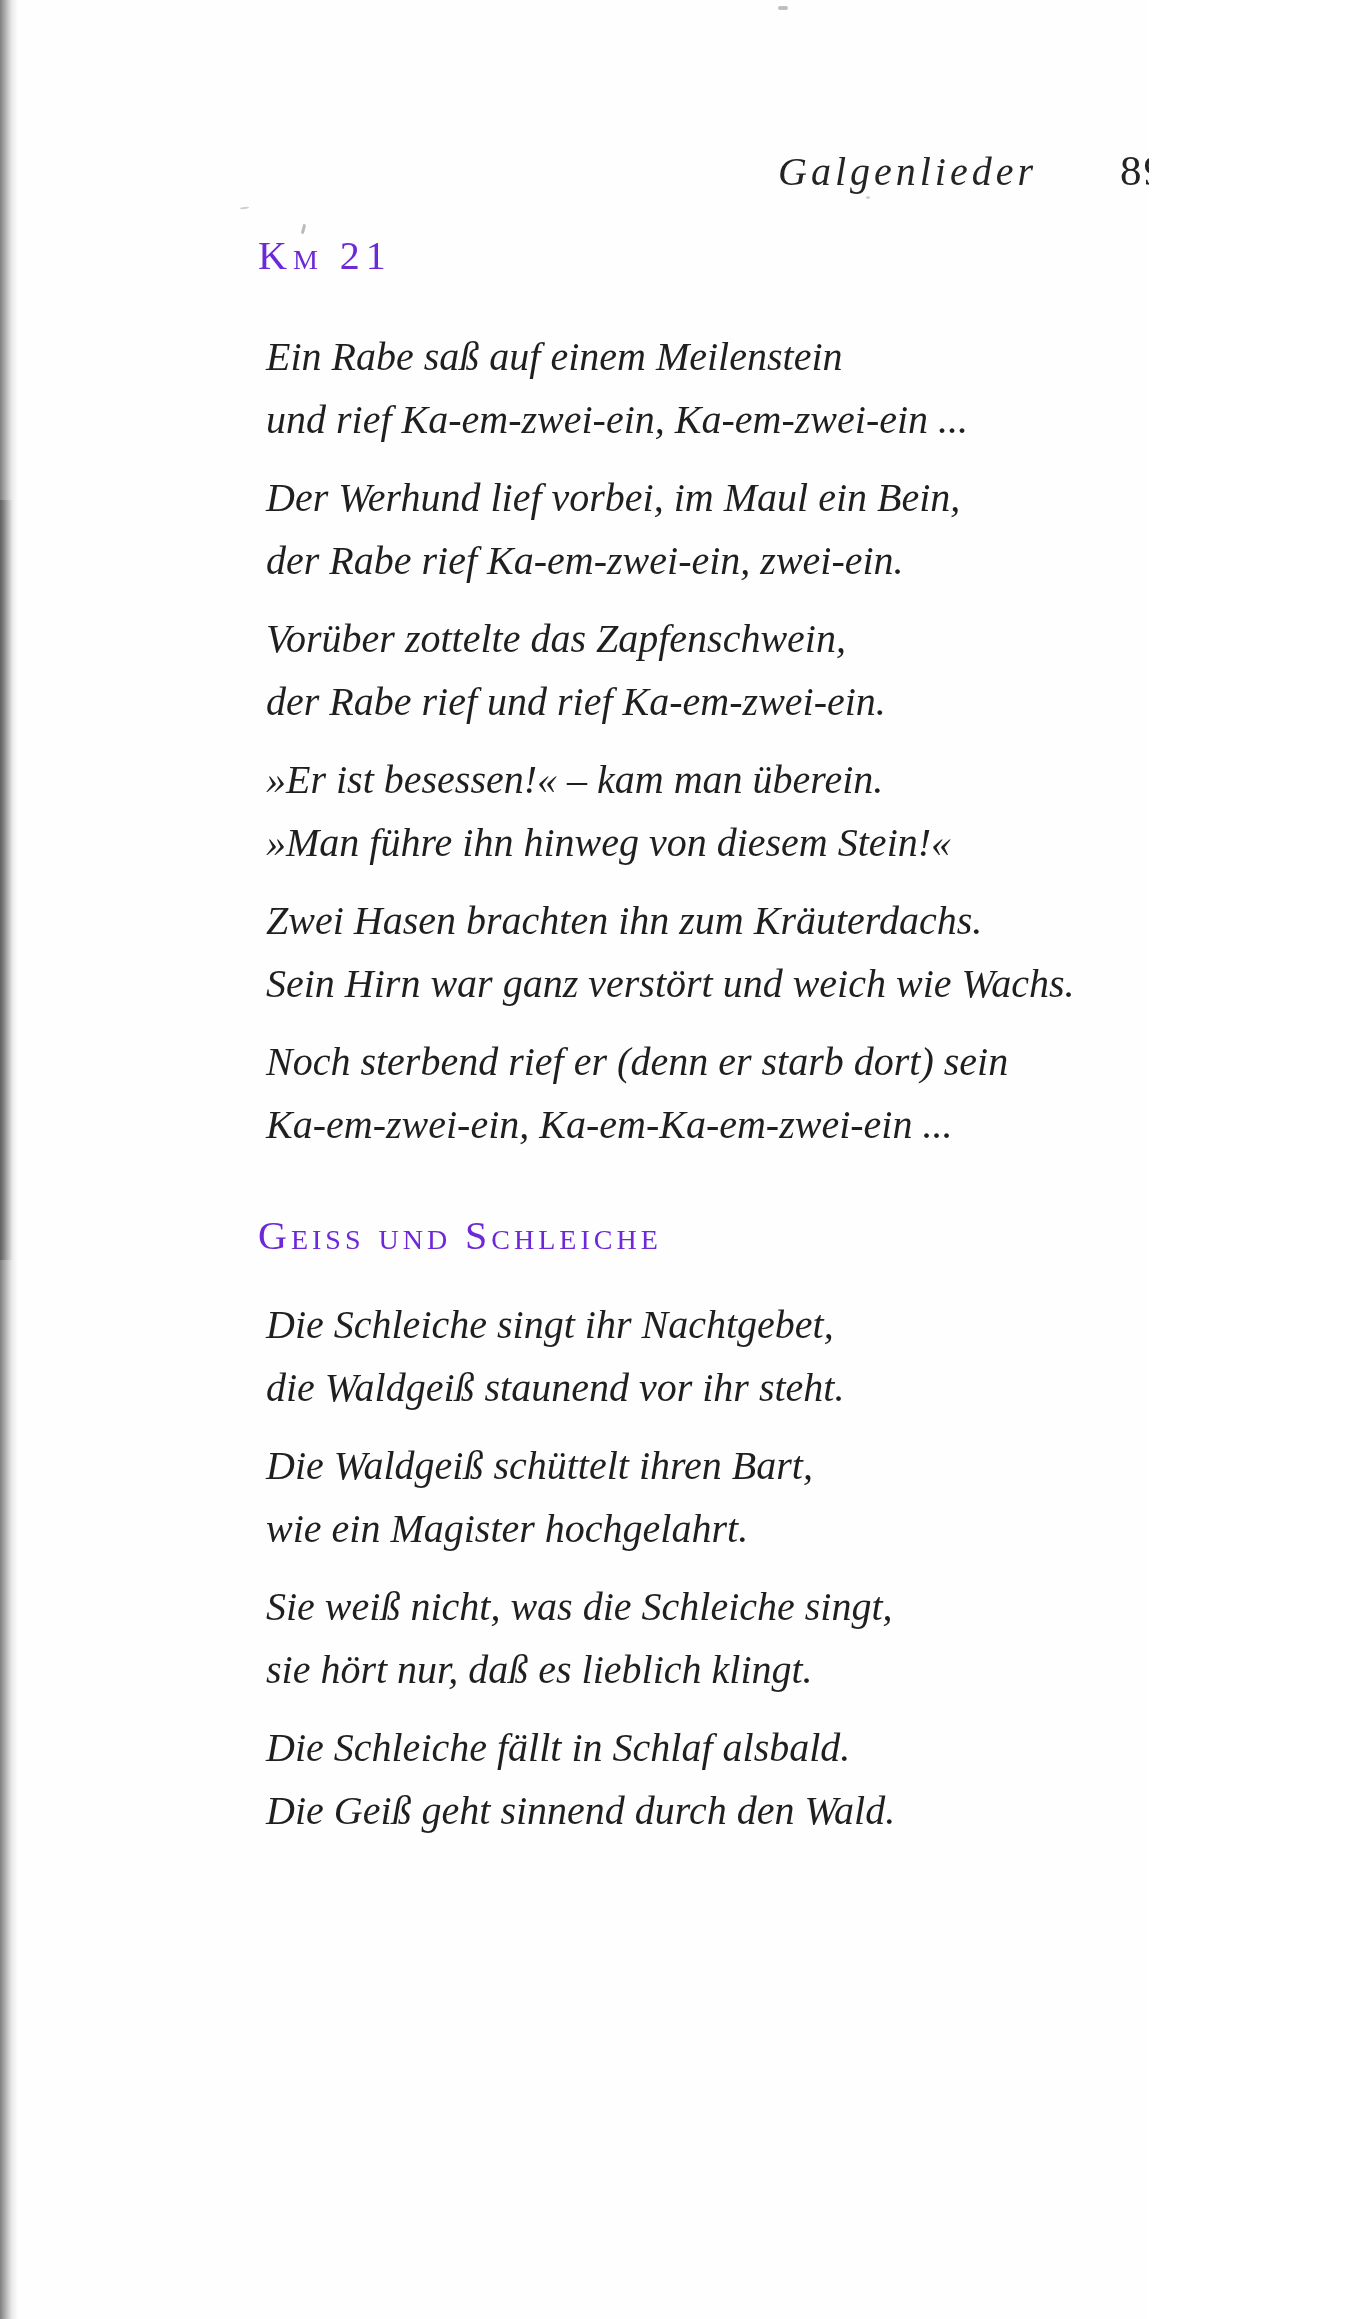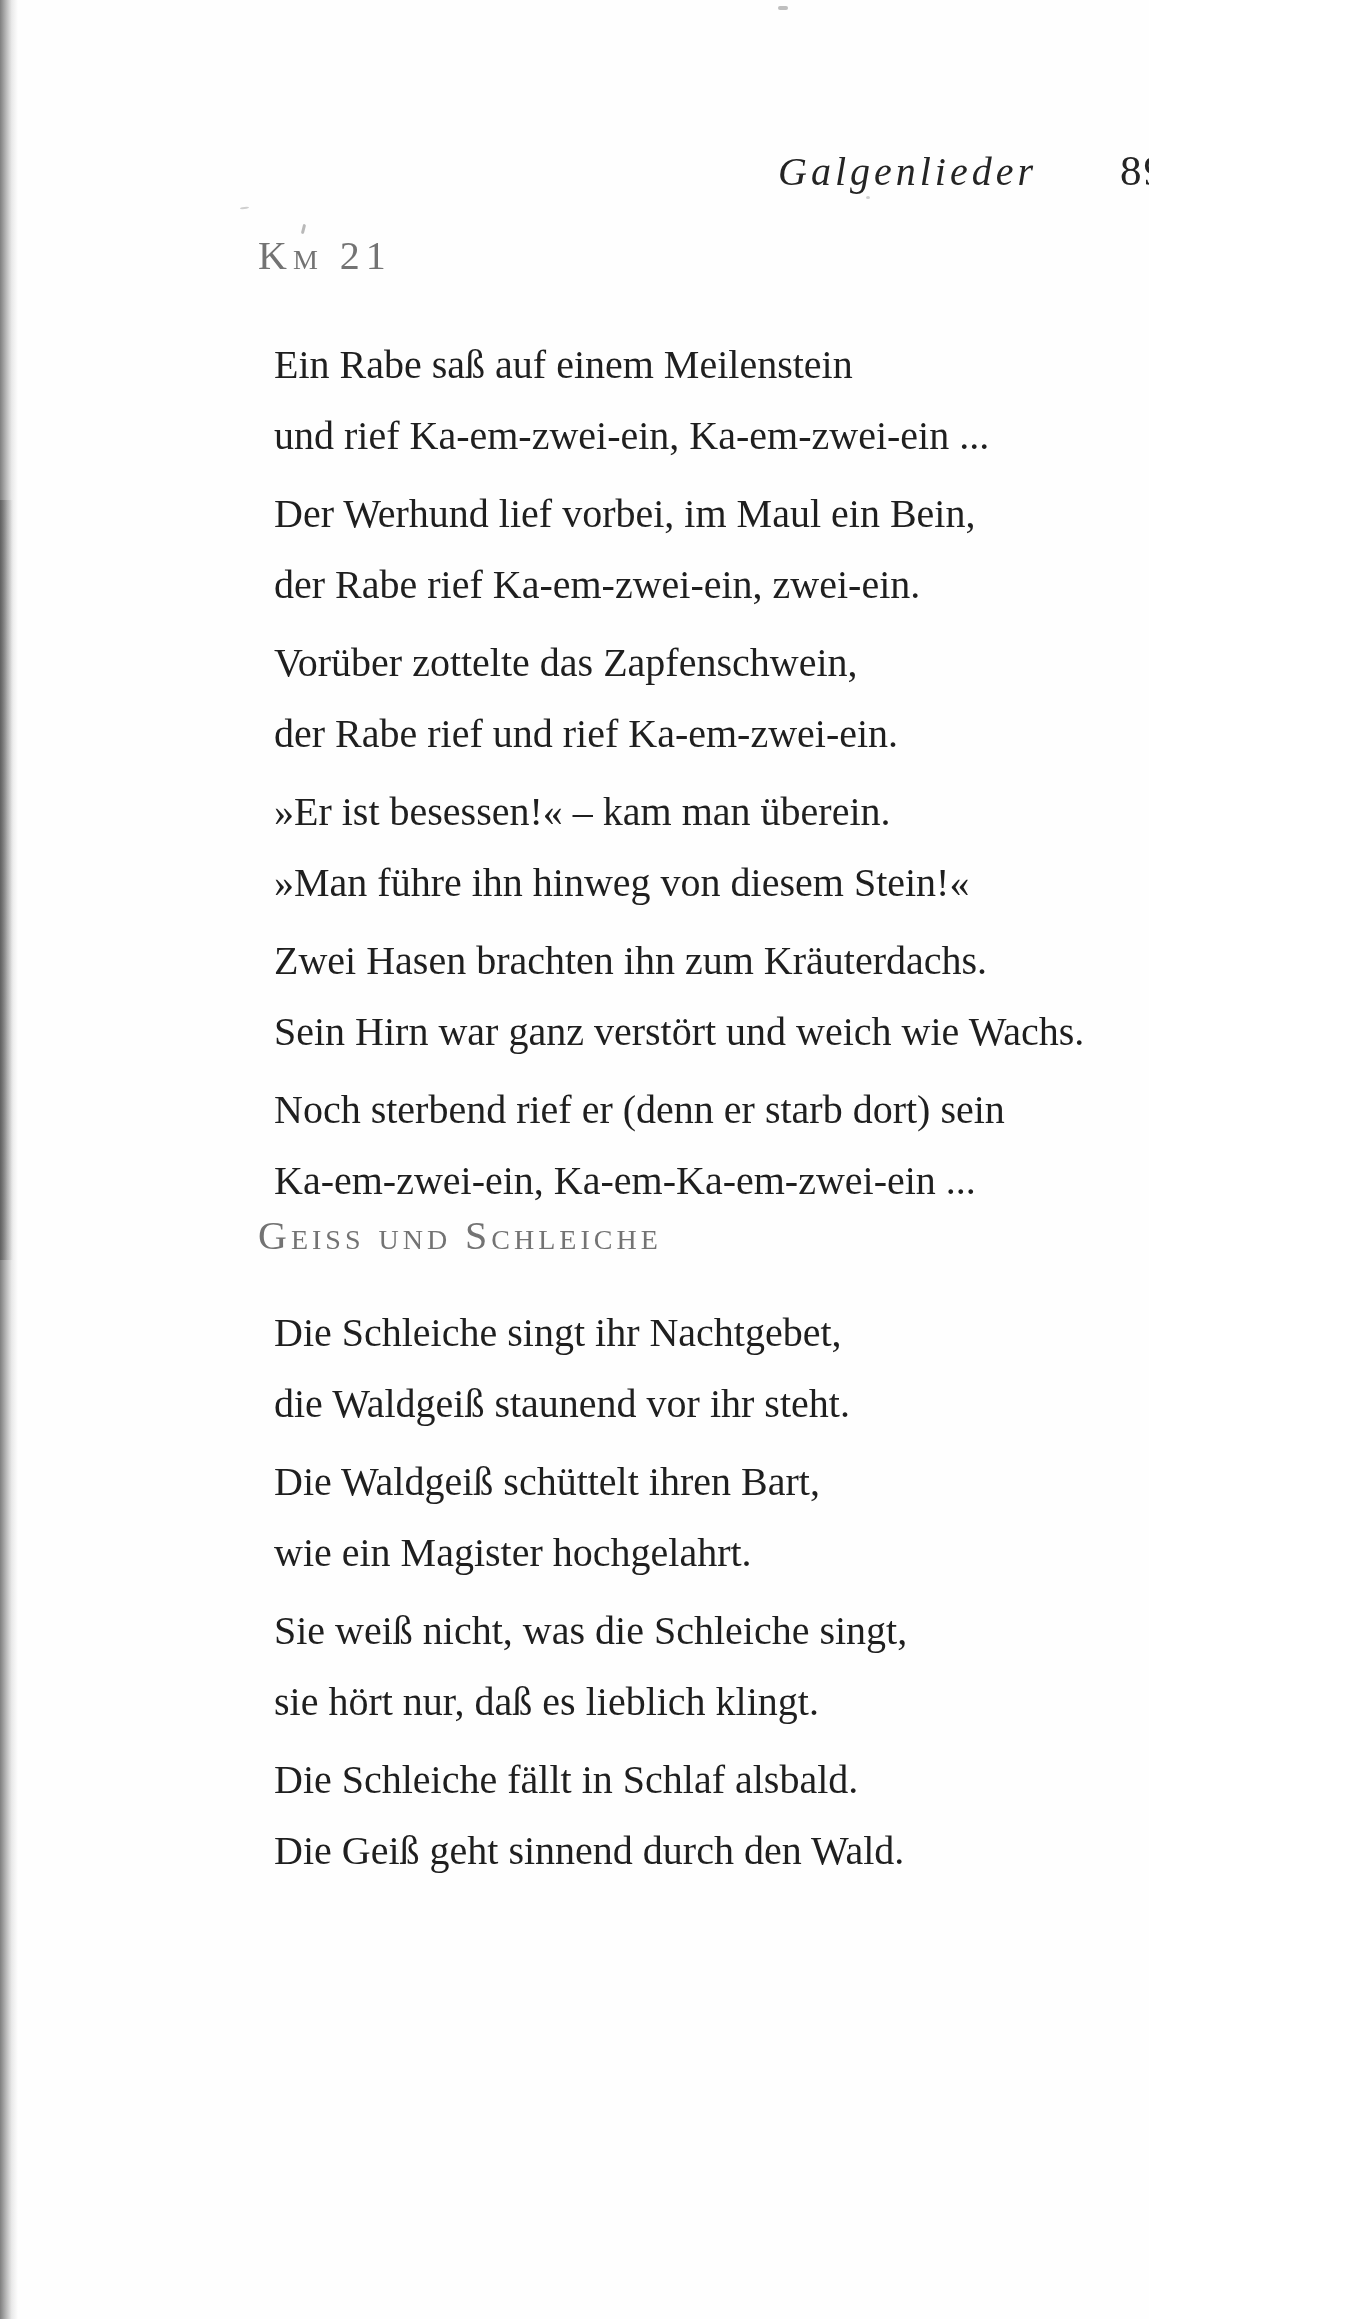--- a/index.html
+++ b/index.html
@@ -55,37 +55,37 @@
     color: #242424;
   }
   .poem-title {
     position: absolute;
     left: 258px;
     margin: 0;
     font-weight: normal;
     font-variant: small-caps;
     font-size: 40px;
     line-height: 40px;
-    color: #737373;
+    color: #6d28d9;
     white-space: nowrap;
   }
   #poem1-title { top: 236px; letter-spacing: 6px; }
   #poem2-title { top: 1216px; letter-spacing: 4px; text-align: center; }
   .poem-body {
     position: absolute;
     left: 258px;
     font-size: 40px;
     line-height: 55px;
     color: #1f1f1f;
     white-space: nowrap;
   }
   #poem1-body { top: 321px; }
   #poem2-body { top: 1289px; }
   .stanza { margin: 0 0 23px 0; }
-  .stanza p { margin: 16px; }
+  .stanza p { margin: 8px; font-style: italic; }
   .margin-num {
     position: absolute;
     font-size: 34px;
     line-height: 34px;
     color: #3a3a3a;
     letter-spacing: 3px;
   }
   #margin-num-1 { left: 1214px; top: 602px; }
   #margin-num-2 { left: 1196px; top: 915px; font-size: 31px; letter-spacing: 6px; }
   #margin-num-3 { left: 1214px; top: 1570px; }

